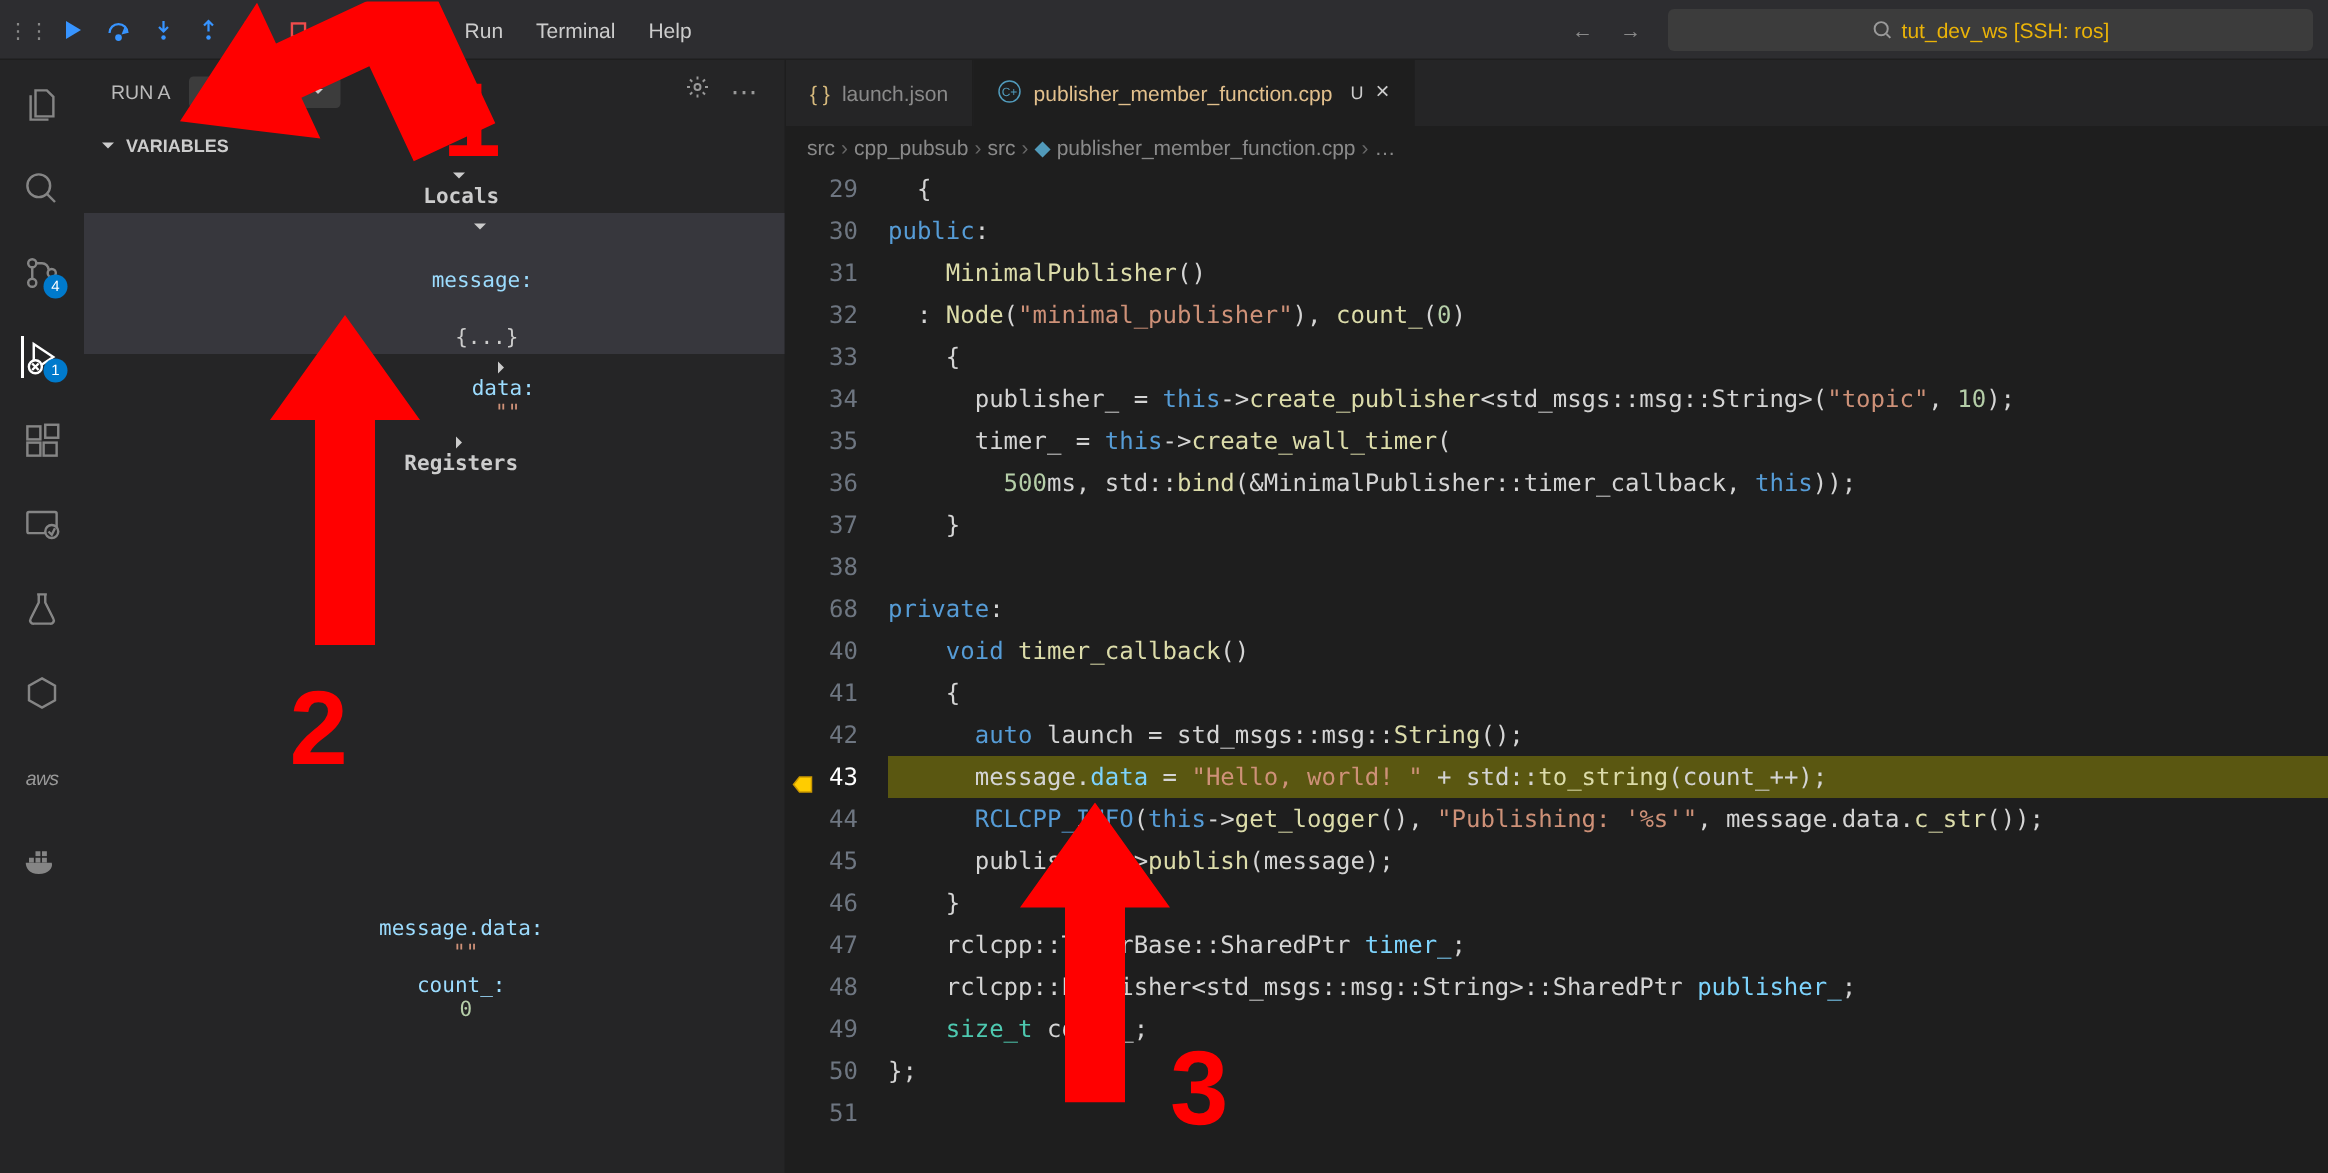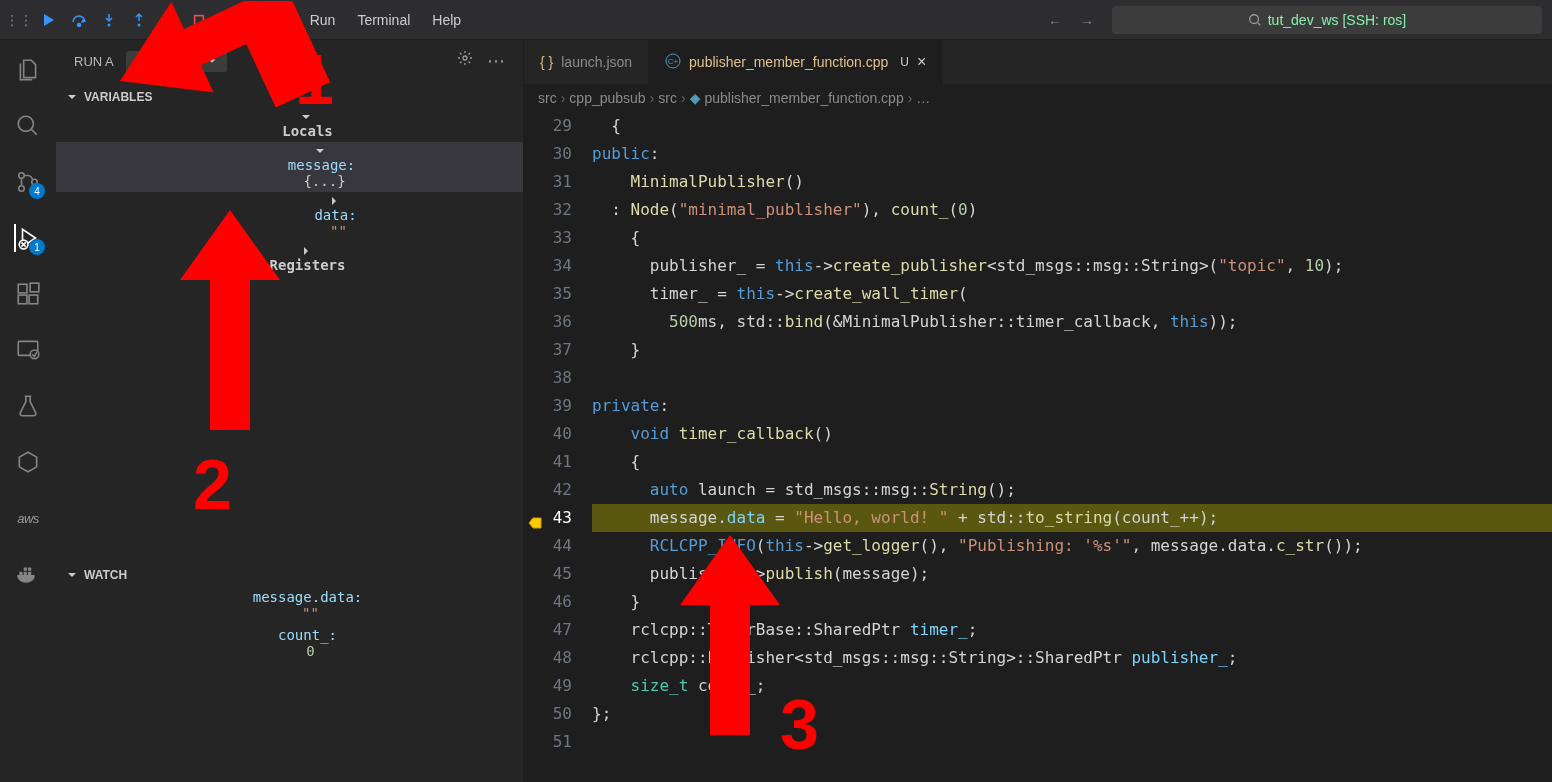--- a/index.html
+++ b/index.html
@@ -26,21 +26,21 @@
   align-items: center;
   gap: 12px;
   margin-right: 18px;
 }
 .debug-icon { width: 18px; height: 18px; display:flex; align-items:center; justify-content:center; cursor:pointer; }
 .menu-items { display:flex; gap: 22px; color: #cccccc; }
 .menu-item { cursor:pointer;text-align:right; }
 .nav-arrows { margin-left: auto; display:flex; gap:18px; color:#8a8a8a; margin-right:18px; }
 .search-box {
   width: 430px; height: 28px; background:#3c3c3c; border-radius:4px;
-  display:flex; align-items:center; justify-content:center; color:#86efac; gap:6px;
+  display:flex; align-items:center; justify-content:center; color:#eab308; gap:6px;
 }
 
 .main { display:flex; height: calc(100% - 40px); }
 .activity-bar {
   width: 56px; background:#252526; display:flex; flex-direction:column;
   align-items:center; padding-top:16px; gap:28px; color:#858585;
 }
 .activity-icon { width:28px; height:28px; display:flex; align-items:center; justify-content:center; cursor:pointer; position:relative; }
 .activity-icon.active { color:#fff; border-left:2px solid #fff; }
 .badge {
@@ -66,21 +66,21 @@
 .section-header {
   display:flex; align-items:center; gap:6px; padding:4px 10px;
   font-weight:600; font-size:12px; color:#cccccc; cursor:pointer;
 }
 .var-row {
   display:flex; align-items:center; padding:3px 0 3px 20px;
   font-family: 'Consolas', monospace; font-size:14px; cursor:pointer;flex-direction:column;
 }
 .var-row.indent1 { padding-left: 36px; }
 .var-row.indent2 { padding-left: 64px; }
-.var-row.selected { background:#37373d; }
+.var-row.selected { background:#37373d;gap:22px; }
 .chevron-sm { width:12px; height:12px; margin-right:4px; display:inline-block; }
 .var-name { color:#9cdcfe; }
 .var-value { color:#ce9178; margin-left:6px; }
 .var-value.num { color:#b5cea8; }
 .var-value.obj { color:#cccccc; }
 
 .watch-section { margin-top: 280px; }
 
 .editor-area { flex:1; display:flex; flex-direction:column; background:#1e1e1e; }
 .tabs {
@@ -308,26 +308,20 @@
       </div>
       <div class="var-row indent1">
         <svg class="chevron-sm" viewBox="0 0 12 12" fill="#ccc">
             <path d="M4 2l4 4-4 4z"></path>
           </svg>
         <span style="color:#ccc;font-weight:600">Registers</span>
       </div>
     </div>
 
     <div class="panel-section watch-section">
-      <div class="section-header">
-        <svg viewBox="0 0 12 12" width="12" height="12" fill="#ccc">
-            <path d="M2 4l4 4 4-4z"></path>
-          </svg>
-        <span>WATCH</span>
-      </div>
       <div class="var-row indent1">
         <span class="var-name">message.data:</span>
         <span class="var-value">""</span>
       </div>
       <div class="var-row indent1">
         <span class="var-name">count_:</span>
         <span class="var-value num">0</span>
       </div>
     </div>
   </div>
@@ -369,21 +363,21 @@
         <div class="gutter-line">29</div>
         <div class="gutter-line">30</div>
         <div class="gutter-line">31</div>
         <div class="gutter-line">32</div>
         <div class="gutter-line">33</div>
         <div class="gutter-line">34</div>
         <div class="gutter-line">35</div>
         <div class="gutter-line">36</div>
         <div class="gutter-line">37</div>
         <div class="gutter-line">38</div>
-        <div class="gutter-line">39</div>
+        <div class="gutter-line">68</div>
         <div class="gutter-line">40</div>
         <div class="gutter-line">41</div>
         <div class="gutter-line">42</div>
         <div class="gutter-line" style="color:#fff">
           <span class="bp-indicator">
             <svg viewBox="0 0 14 14" width="14" height="14">
                 <path d="M1 7l4-5h8v10H5z" fill="#ffcc00" stroke="#cc9900"></path>
               </svg>
           </span>
           <span>43</span>

